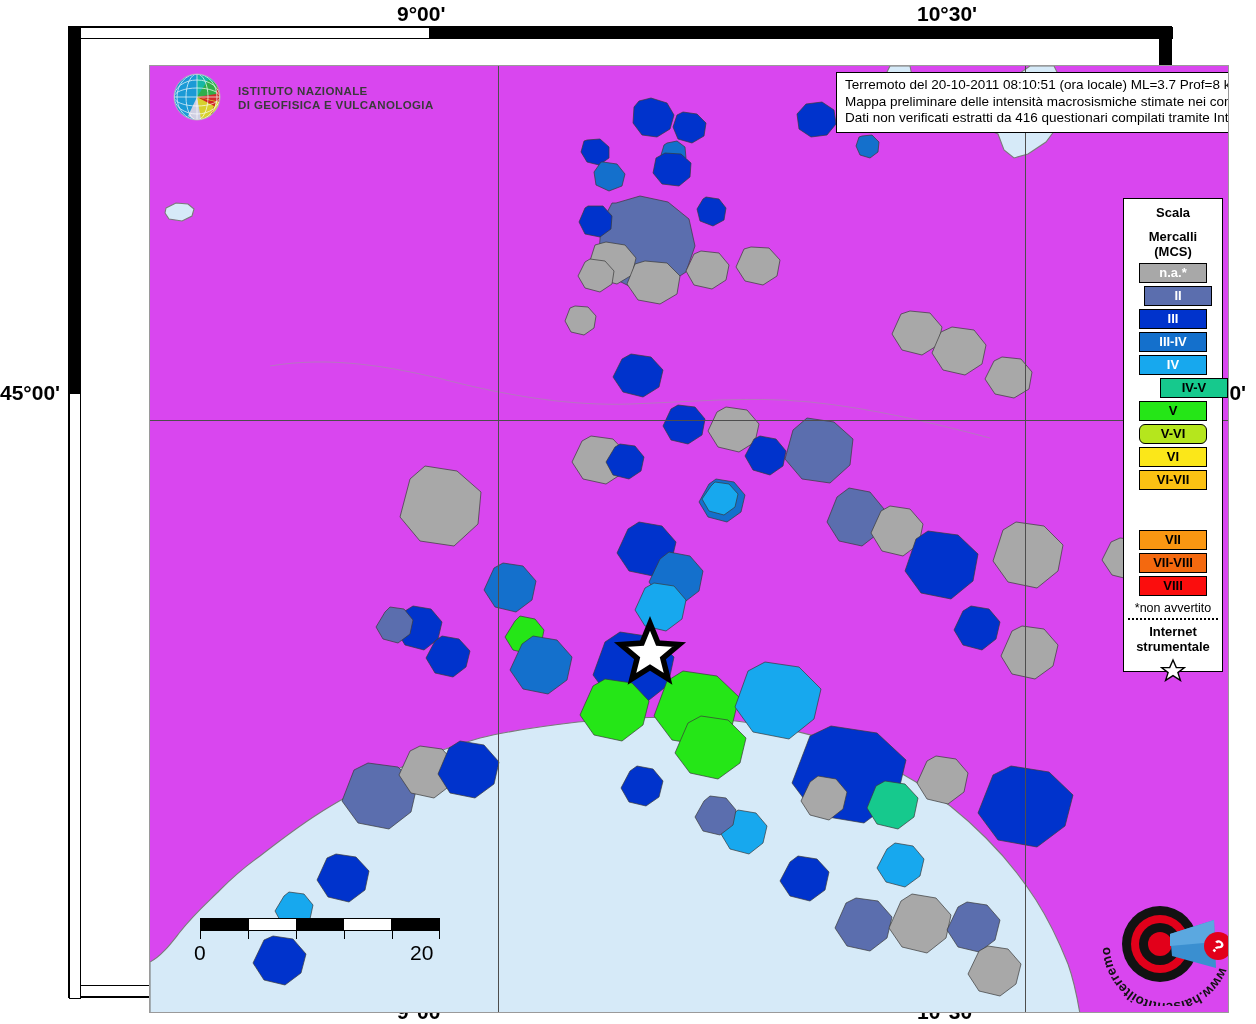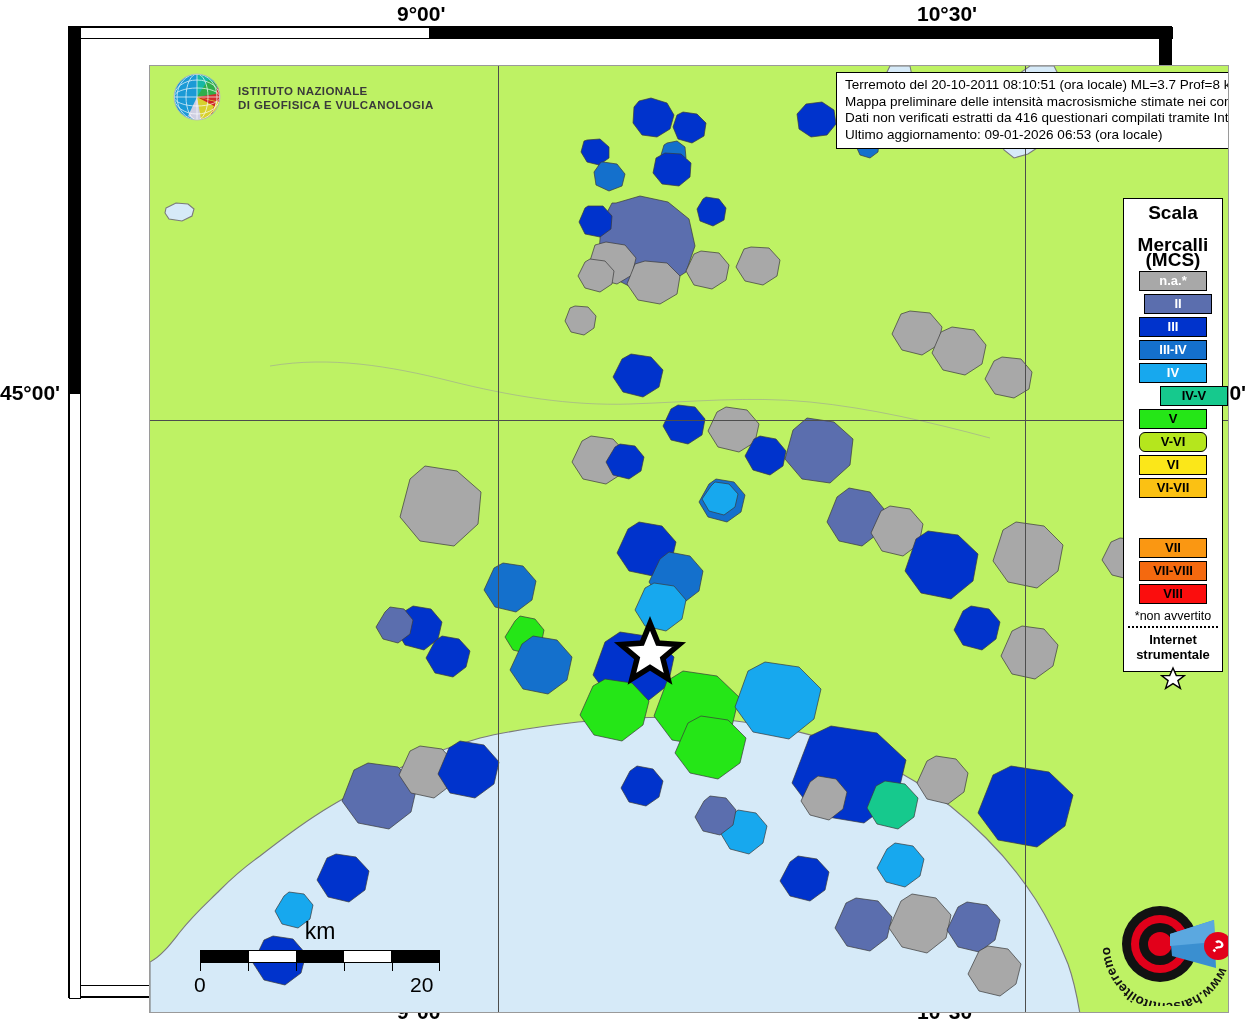--- a/index.html
+++ b/index.html
@@ -11,37 +11,37 @@
            letter-spacing:0px;white-space:nowrap;}
 
   
   #map-frame{position:absolute;left:68px;top:26px;width:1104px;height:972px;
              box-sizing:border-box;border:1px solid #000;background:#fff;}
   
   .band{position:absolute;background:#ffffff;border:1px solid #000;box-sizing:border-box;}
   .band .fill{position:absolute;background:#000;}
 
   #plot{position:absolute;left:80px;top:38px;width:1080px;height:948px;
-        overflow:hidden;background:#bef264;border:1px solid #9a9a9a;box-sizing:border-box;}
+        overflow:hidden;background:#d946ef;border:1px solid #9a9a9a;box-sizing:border-box;}
 
   
   .grid-v{position:absolute;top:0;bottom:0;width:1px;background:#4d4d4d;}
   .grid-h{position:absolute;left:0;right:0;height:1px;background:#4d4d4d;}
 
   
   #infobox{position:absolute;left:766px;top:44px;width:404px;
            background:#fff;border:1px solid #000;padding:4px 6px 5px 8px;
            box-sizing:border-box;z-index:40;}
   #infobox div{font-size:13.5px;line-height:16.6px;color:#000;white-space:nowrap;}
 
   
   #legend{position:absolute;left:1053px;top:170px;width:100px;height:474px;
           background:#fff;border:1.5px solid #000;box-sizing:border-box;z-index:45;
           text-align:center;}
-  #legend .ltitle{font-size:19px;font-weight:bold;line-height:15.5px;margin-top:6px;text-align:center;}
+  #legend .ltitle{font-size:13px;font-weight:bold;line-height:15.5px;margin-top:6px;text-align:center;}
   .swatch{width:68px;height:20px;margin:3px auto 0;border:1px solid #000;
           box-sizing:border-box;font-size:13px;font-weight:bold;line-height:18px;}
   .sw-dark{color:#fff;}
   .sw-light{color:#000;}
   #legend .nonavv{font-size:12.5px;margin-top:5px;color:#000;}
   #legend .dashsep{border-top:2px dotted #000;margin:3px 4px 0;}
   #legend .epi{font-size:13px;font-weight:bold;line-height:15px;margin-top:4px;}
   #legend .epistar{margin-top:4px;}
 
   
@@ -228,21 +228,20 @@
         </g>
         <circle cx="27" cy="25" r="23" fill="none" stroke="#b9b9b9" stroke-width="0.8"></circle>
       </svg>
       <div class="lines">
         <div>ISTITUTO NAZIONALE</div>
         <div>DI GEOFISICA E VULCANOLOGIA</div>
       </div>
     </div>
 
     <div id="scalebar" style="left:50px;top:852px;">
-      <div class="kmlab">km</div>
       <div class="bar">
         <span style="background:#000"></span>
           <span style="background:#fff"></span>
         <span style="background:#000"></span>
           <span style="background:#fff"></span>
         <span style="background:#000"></span>
       </div>
       <div class="ends">
         <i style="left:0"></i>
           <i style="left:48px"></i>
@@ -278,26 +277,25 @@
         <text font-size="13.5" font-weight="bold" font-family="Liberation Sans, sans-serif">
           <textPath href="#arcpath" startOffset="56%" fill="#121212">www.haisentitoilterremoto.it</textPath>
         </text>
       </svg>
     </div>
 
     <div id="infobox" style="left:686px;top:6px;">
       <div>Terremoto del 20-10-2011 08:10:51 (ora locale) ML=3.7 Prof=8 km</div>
       <div>Mappa preliminare delle intensità macrosismiche stimate nei comuni</div>
       <div>Dati non verificati estratti da 416 questionari compilati tramite Internet.</div>
-      <div>Ultimo aggiornamento: 09-01-2026 06:53 (ora locale)</div>
     </div>
 
     <div id="legend" style="left:973px;top:132px;">
       <div class="ltitle">Scala</div>
-      <div class="ltitle" style="margin-top:16px">Mercalli</div>
+      <div class="ltitle" style="margin-top:8px">Mercalli</div>
       <div class="ltitle" style="margin-top:0">(MCS)</div>
       <div id="legend-items">
           <div class="swatch sw-dark" style="background: rgb(168, 168, 168); color: rgb(255, 255, 255); text-align: center;">n.a.*</div>
           <div class="swatch sw-dark" style="background: rgb(91, 110, 174); color: rgb(255, 255, 255); margin-left: 20px;">II</div>
           <div class="swatch sw-dark" style="background: rgb(0, 51, 204); color: rgb(255, 255, 255);">III</div>
           <div class="swatch sw-dark" style="background: rgb(20, 112, 204); color: rgb(255, 255, 255);">III-IV</div>
           <div class="swatch sw-dark" style="background: rgb(23, 168, 238); color: rgb(255, 255, 255);">IV</div>
           <div class="swatch sw-light" style="background: rgb(22, 201, 141); color: rgb(0, 0, 0); margin-left: 36px;">IV-V</div>
           <div class="swatch sw-light" style="background: rgb(37, 230, 23); color: rgb(0, 0, 0);">V</div>
           <div class="swatch sw-light" style="background: rgb(181, 230, 29); color: rgb(0, 0, 0); border-radius: 6px;">V-VI</div>

